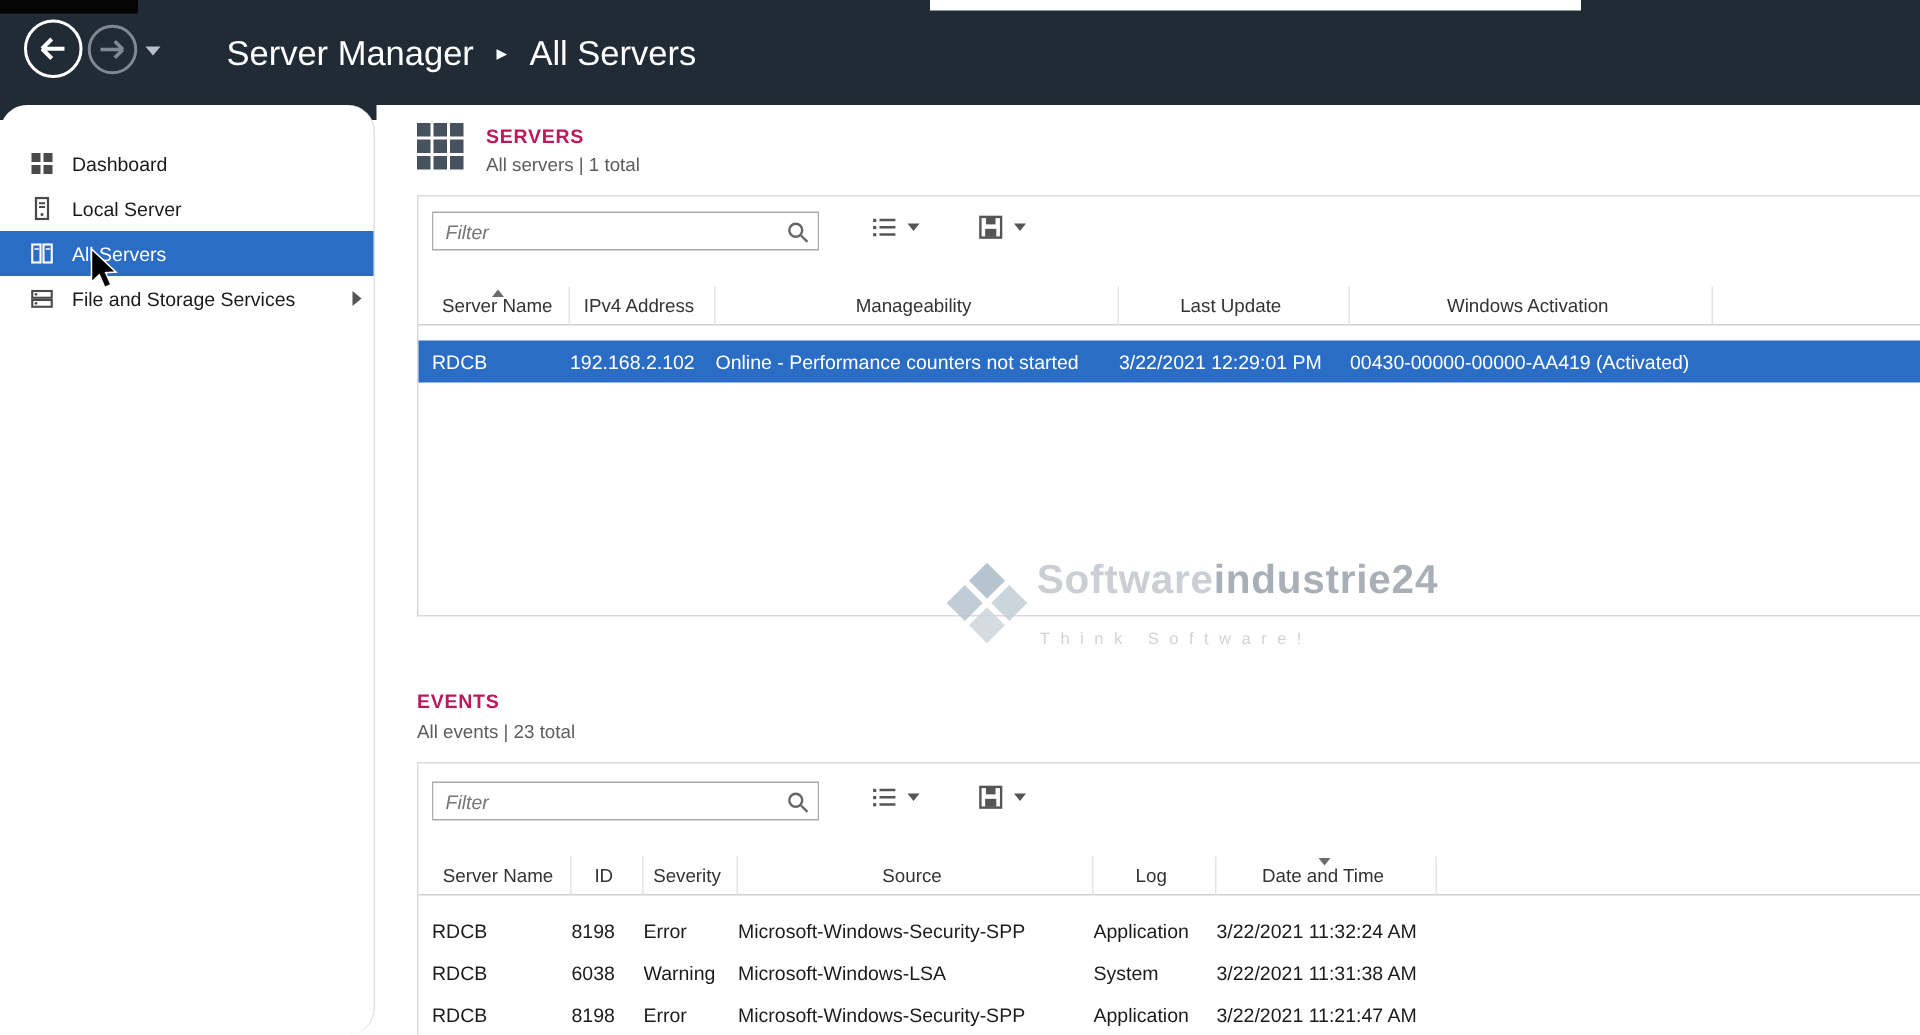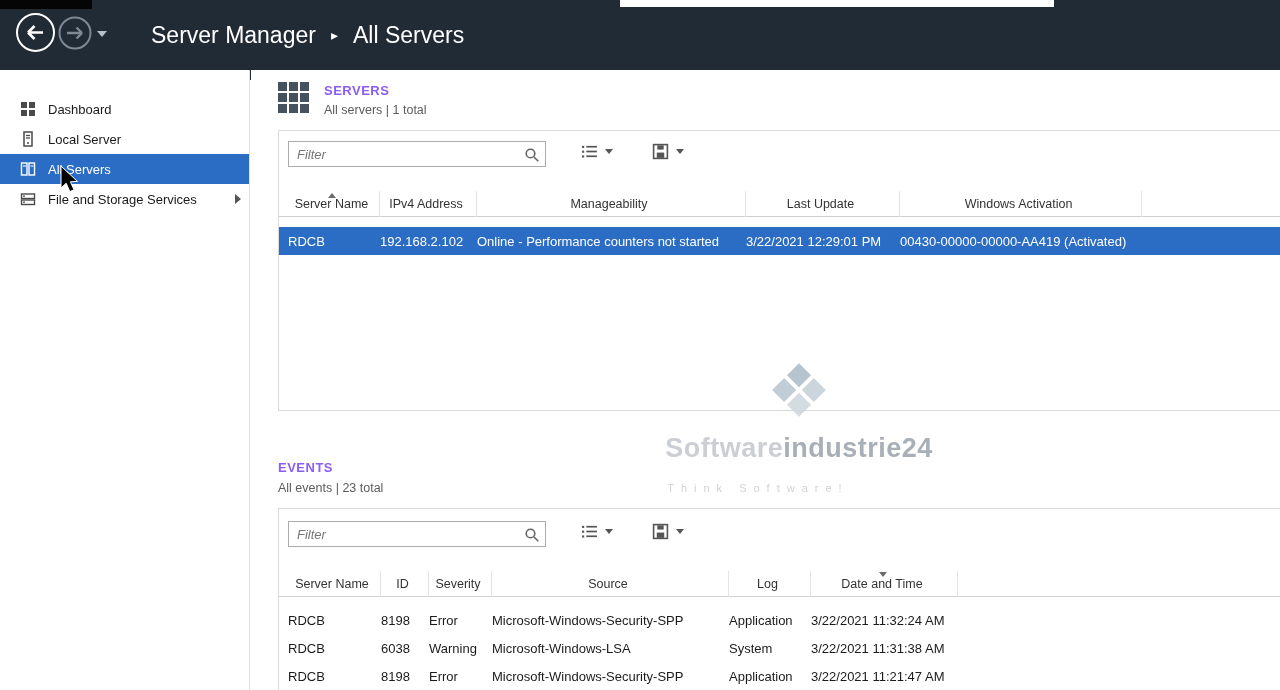--- a/index.html
+++ b/index.html
@@ -13,33 +13,33 @@
   .nav-btn{ position:absolute; background:transparent; border:none; cursor:pointer; padding:0; line-height:0; }
   .btn-back{ left:15px; top:12px; }
   .btn-fwd{ left:58px; top:16px; }
   .nav-caret{ position:absolute; left:97px; top:31px; width:0; height:0;
     border-left:5px solid transparent; border-right:5px solid transparent; border-top:6px solid #b9c0c7; }
   .breadcrumb{ position:absolute; left:151px; top:0; height:70px; display:flex; align-items:center; color:#fff; font-size:23px; }
   .crumb{ cursor:pointer; }
   .crumb-sep{ font-size:14px; margin:0 15px; color:#fff; }
 
   
-  .sidebar{ position:absolute; left:0; top:70px; width:250px; height:620px; background:#fff; border-right:1px solid #e0e0e0; padding-top:24px; }
+  .sidebar{ position:absolute; left:0; top:70px; width:250px; height:620px; background:#fff; border-right:1px solid #e0e0e0; padding-top:24px;border-radius:18px; }
   .side-item{ position:relative; height:30px; display:flex; align-items:center; gap:12px; padding-left:20px; font-size:13px; color:#1a1a1a; cursor:pointer; }
   .side-item.selected{ background:var(--accent,#2b6cc4); color:#fff; }
   .side-icon{ width:16px; height:16px; flex:0 0 16px; }
   .expand-caret{ position:absolute; right:8px; top:10px; width:0; height:0;
     border-top:5px solid transparent; border-bottom:5px solid transparent; border-left:6px solid #555; }
   .mouse-cursor{ position:absolute; left:58px; top:96px; z-index:5; }
 
   
   .main{ position:absolute; left:251px; top:70px; width:1029px; height:620px; background:#fff; overflow:hidden; }
   .tile-icon{ position:absolute; left:27px; top:12px; display:grid; grid-template-columns:repeat(3,9px); grid-auto-rows:9px; gap:2px; }
   .tile-icon i{ background:#46525e; }
-  .section-title{ position:absolute; font-size:13px; font-weight:700; letter-spacing:.5px; color:#8b5cf6; }
+  .section-title{ position:absolute; font-size:13px; font-weight:700; letter-spacing:.5px; color:#be185d; }
   .section-sub{ position:absolute; font-size:12.5px; color:#5c5c5c; }
   .t-servers{ left:73px; top:13px; }  .s-servers{ left:73px; top:33px; }
   .t-events{ left:27px; top:390px; }  .s-events{ left:27px; top:411px; }
 
   .panel{ position:absolute; left:27px; right:0; background:#fff; border:1px solid #d9d9d9; border-right:none; }
   .panel-servers{ top:60px; height:281px; }
   .panel-events{ top:438px; height:252px; }
 
   
   .filter-row{ position:absolute; left:9px; display:flex; align-items:flex-start; height:26px; }
@@ -67,21 +67,21 @@
   .tbody{ position:absolute; left:0; right:0; }
   .panel-servers .tbody{ top:96px; }
   .panel-events  .tbody{ top:97px; }
   .trow{ display:grid; height:28px; align-items:center; font-size:13px; color:#1b1b1b; cursor:pointer; }
   .panel-servers .trow{ grid-template-columns:9px 92px 97px 269px 154px 242px 1fr; }
   .panel-events  .trow{ grid-template-columns:9px 93px 48px 63px 237px 82px 147px 1fr; }
   .trow.selected{ background:var(--accent,#2b6cc4); color:#fff; }
   .tc{ white-space:nowrap; overflow:hidden; padding-right:6px; }
 
   
-  .watermark{ position:absolute; left:232px; top:240px; width:576px; display:flex; align-items:center; gap:24px; justify-content:center; opacity:.85;flex-direction:column; }
+  .watermark{ position:absolute; left:232px; top:240px; width:576px; display:flex; align-items:center; gap:14px; justify-content:center; opacity:.85; }
   .wm-diamond{ width:38px; height:38px; transform:rotate(45deg); display:grid; grid-template-columns:17px 17px; grid-auto-rows:17px; gap:4px; flex:0 0 auto; }
   .wm-diamond i:nth-child(1){ background:#a9bac7; } .wm-diamond i:nth-child(2){ background:#c3ced7; }
   .wm-diamond i:nth-child(3){ background:#b6c4cf; } .wm-diamond i:nth-child(4){ background:#cdd6de; }
   .wm-text{ text-align:left; }
   .wm-title{ font-size:27px; font-weight:700; letter-spacing:.5px; }
   .wm-title .a{ color:#c2c7cc; } .wm-title .b{ color:#9aa2aa; }
   .wm-tag{ font-size:11px; color:#c7cbd0; letter-spacing:7px; margin-top:18px; padding-left:2px; }
 </style>
 </head>
 <body>

